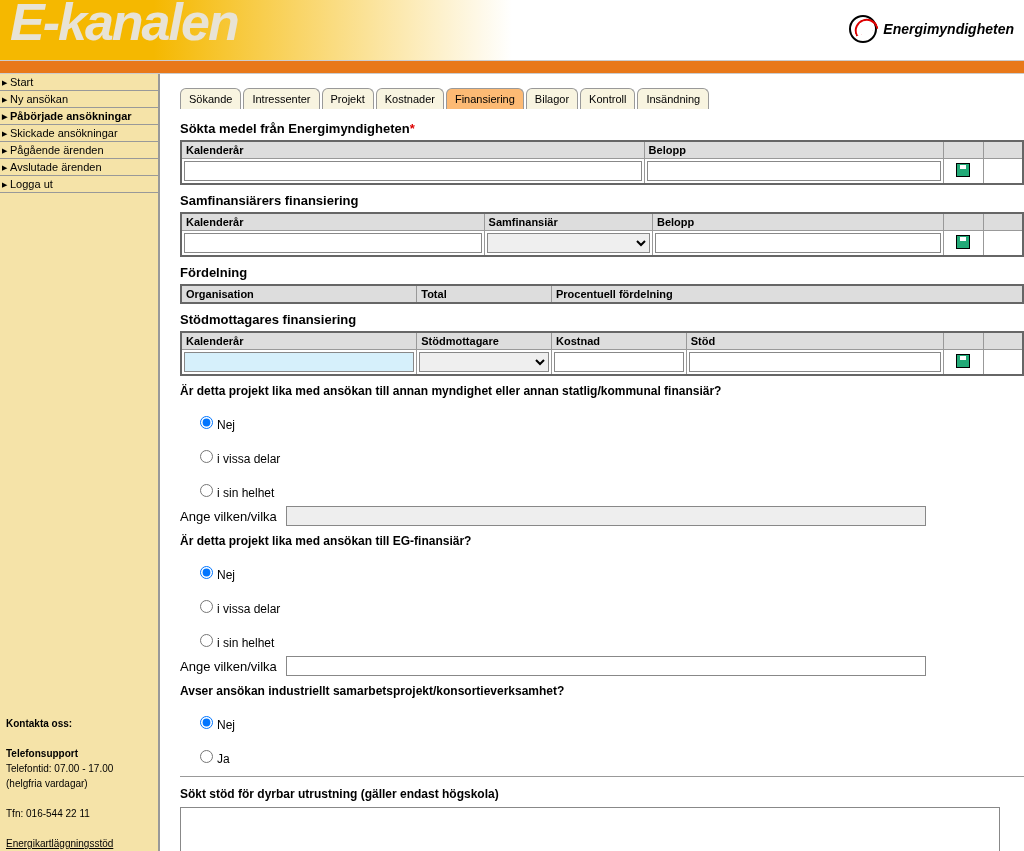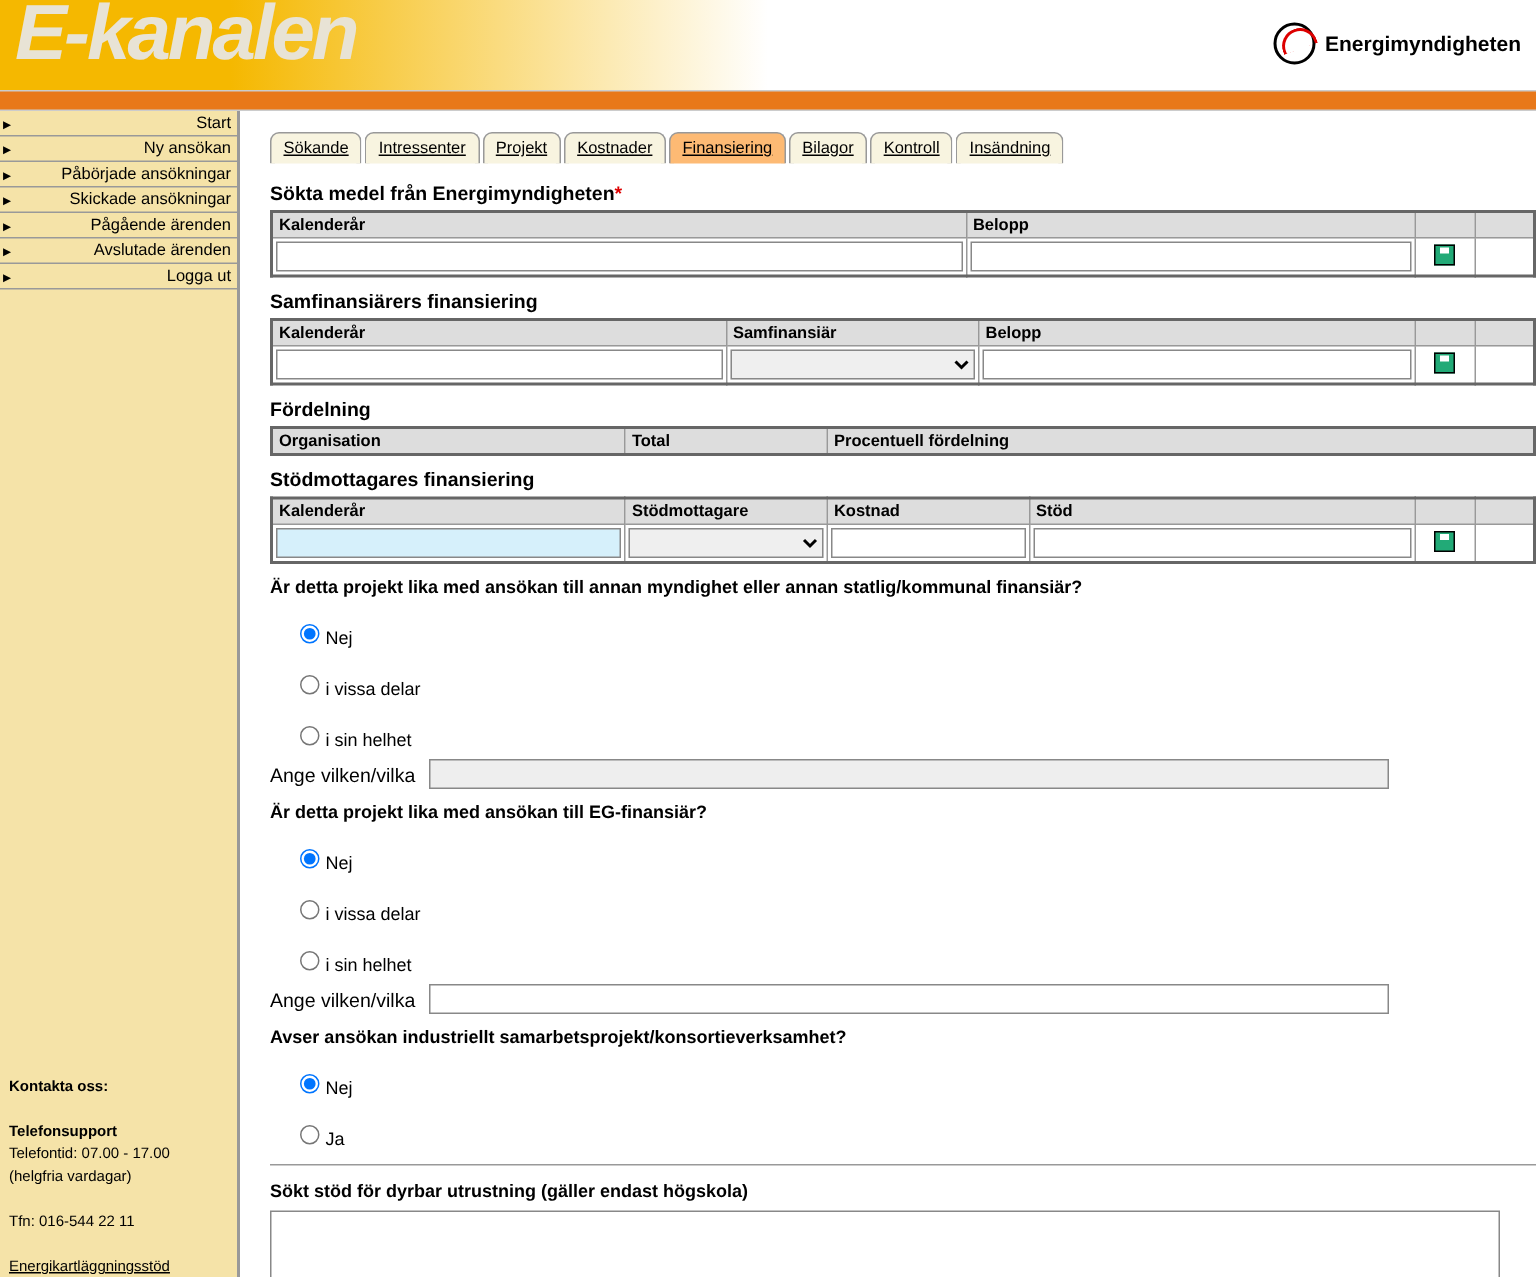--- a/index.html
+++ b/index.html
@@ -3,39 +3,39 @@
 <meta charset="utf-8">
 <style>
 * { box-sizing: border-box; margin: 0; padding: 0; }
 body { font-family: Verdana, Arial, sans-serif; font-size: 11px; background: #fff; color: #000; }
 
 .header { height: 60px; position: relative; background: linear-gradient(to right, #f5b800 0%, #f5b800 15%, #fff 50%); }
 .header-title { position: absolute; top: -8px; left: 10px; font-size: 52px; font-style: italic; font-weight: bold; color: #e8e3d5; letter-spacing: -2px; }
 .header-logo { position: absolute; right: 10px; top: 15px; display: flex; align-items: center; gap: 6px; }
 .logo-circle { width: 28px; height: 28px; border: 2px solid #000; border-radius: 50%; position: relative; }
 .logo-circle::after { content: ''; position: absolute; top: 2px; left: 2px; width: 20px; height: 12px; border: 2px solid #d00; border-bottom: none; border-radius: 20px 20px 0 0; transform: rotate(-20deg); }
-.logo-text { font-size: 14px; font-weight: bold; }
+.logo-text { font-size: 14px; font-style: italic; font-weight: bold; }
 
 .orange-bar { height: 14px; background: #e87819; border-top: 1px solid #ccc; border-bottom: 1px solid #ccc; }
 
 .layout { display: flex; }
 .sidebar { width: 160px; background: #f5e3a8; border-right: 2px solid #999; min-height: 780px; display: flex; flex-direction: column; }
 .nav { background: #f5e3a8; }
-.nav-item { display: block; padding: 2px 4px 2px 10px; border-bottom: 1px solid #999; font-size: 11px; cursor: pointer; position: relative; text-align: right; }
+.nav-item { display: block; padding: 2px 4px 2px 10px; border-bottom: 1px solid #999; font-size: 11px; cursor: pointer; position: relative; }
 .nav-item::before { content: '▶'; font-size: 7px; position: absolute; left: 2px; top: 5px; }
-.nav-item.bold { font-weight: normal; }
+.nav-item.bold { font-weight: bold; }
 .nav-item.underline span { }
 .nav-spacer { flex: 1; }
 .contact { padding: 8px 6px; font-size: 10px; line-height: 1.5; }
 .contact .bold { font-weight: bold; }
 .contact a { color: #000; }
 
 .main { flex: 1; padding: 14px 0 0 20px; overflow: hidden; }
 
-.tabs { display: flex; gap: 2px; margin-bottom: 12px; text-decoration: underline; }
+.tabs { display: flex; gap: 2px; margin-bottom: 12px; }
 .tab { border: 1px solid #999; border-bottom: none; border-radius: 6px 6px 0 0; padding: 4px 8px; font-size: 11px; background: #f8f4e0; cursor: pointer; }
 .tab.active { background: #fdba74; font-weight: normal; }
 
 .section-title { font-weight: bold; font-size: 13px; margin: 8px 0 4px; }
 .red { color: #d00; }
 
 table.grid { width: 100%; border-collapse: collapse; border: 2px solid #666; margin-bottom: 8px; }
 table.grid th { background: #ddd; text-align: left; font-size: 11px; font-weight: bold; padding: 2px 4px; border: 1px solid #999; }
 table.grid td { padding: 2px; border: 1px solid #999; background: #fff; }
 table.grid input[type=text] { width: 100%; border: 1px solid #888; height: 20px; padding: 1px 3px; font-size: 11px; }

